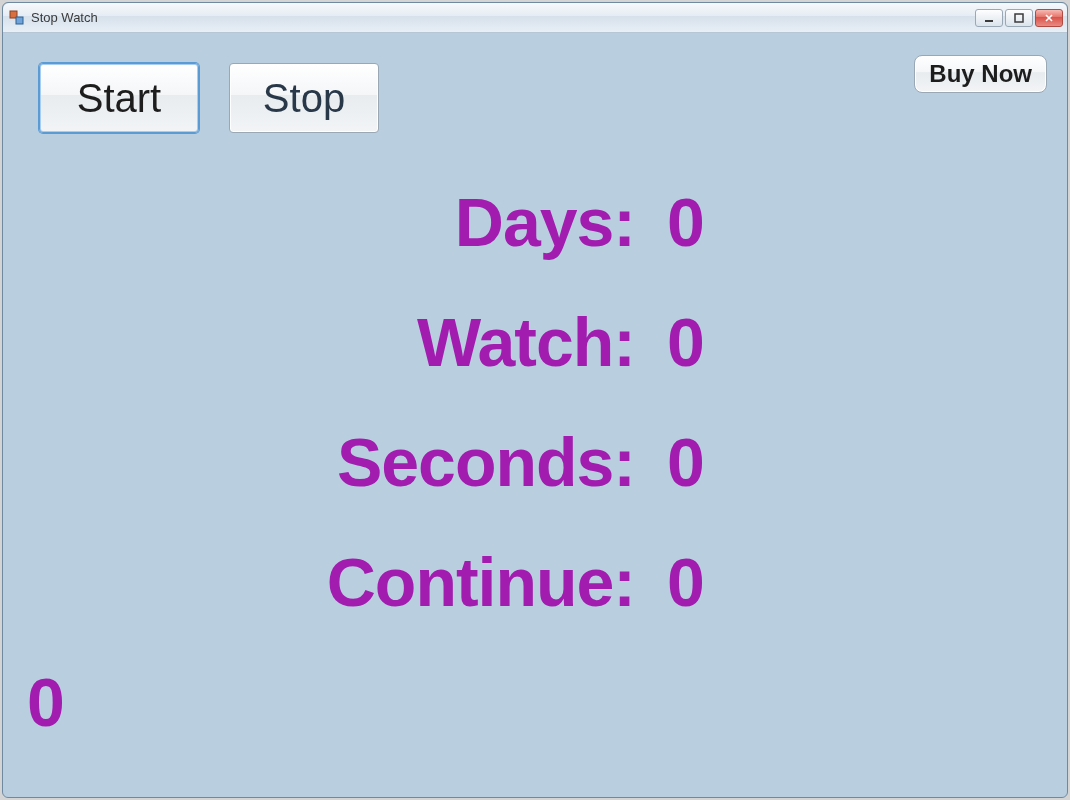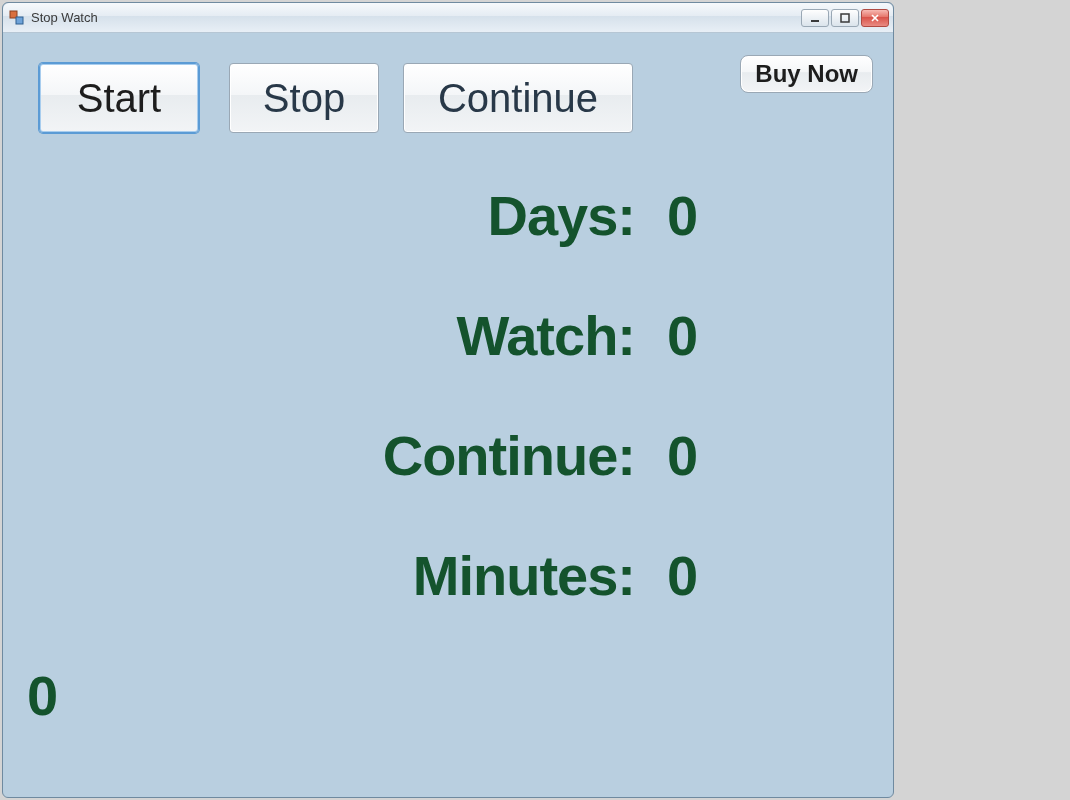--- a/index.html
+++ b/index.html
@@ -1,19 +1,19 @@
 <!DOCTYPE html>
 <html><head>
   <meta charset="utf-8">
   <style>
     * { box-sizing: border-box; margin: 0; padding: 0; }
     html, body { width: 1070px; height: 800px; overflow: hidden; font-family: Arial, Helvetica, sans-serif; background: #d4d4d4; }
 
     .window {
-      width: 892px;
+      width: 1066px;
       height: 796px;
       margin: 2px;
       border: 1px solid #6f8aa0;
       border-radius: 6px;
       background: #c2d6e6;
       position: relative;
       box-shadow: 0 0 0 1px #a8bccc inset;
     }
 
     .titlebar {
@@ -104,23 +104,23 @@
       position: absolute;
       top: 150px;
       left: 0; right: 0;
       display: flex;
       flex-direction: column;
     }
     .row {
       display: flex;
       align-items: baseline;
       height: 120px;
-      font-size: 56px;
+      font-size: 68px;
       font-weight: 700;
-      color: #14532d;
+      color: #a21caf;
       letter-spacing: -1px;
       font-family: Arial, Helvetica, sans-serif;
     }
     .row .label {
       flex: 0 0 640px;
       text-align: right;
       padding-right: 8px;
     }
     .row .value {
       flex: 0 0 auto;
@@ -159,39 +159,38 @@
         </svg>
       </div>
     </div>
   </div>
 
   <div class="client">
 
     <div class="toolbar">
       <button id="btn-start" class="main-btn focus">Start</button>
       <button id="btn-stop" class="main-btn">Stop</button>
-      <button id="btn-continue" class="main-btn">Continue</button>
       <button class="buy-btn">Buy Now</button>
     </div>
 
     <div class="readout">
       <div class="row">
         <span class="label">Days:</span>
         <span class="value">0</span>
       </div>
       <div class="row">
         <span class="label">Watch:</span>
         <span class="value">0</span>
       </div>
       <div class="row">
-        <span class="label">Continue:</span>
+        <span class="label">Seconds:</span>
         <span class="value">0</span>
       </div>
       <div class="row">
-        <span class="label">Minutes:</span>
+        <span class="label">Continue:</span>
         <span class="value">0</span>
       </div>
       <div class="row">
         <span class="value">0</span>
       </div>
     </div>
 
   </div>
 </div>
 

